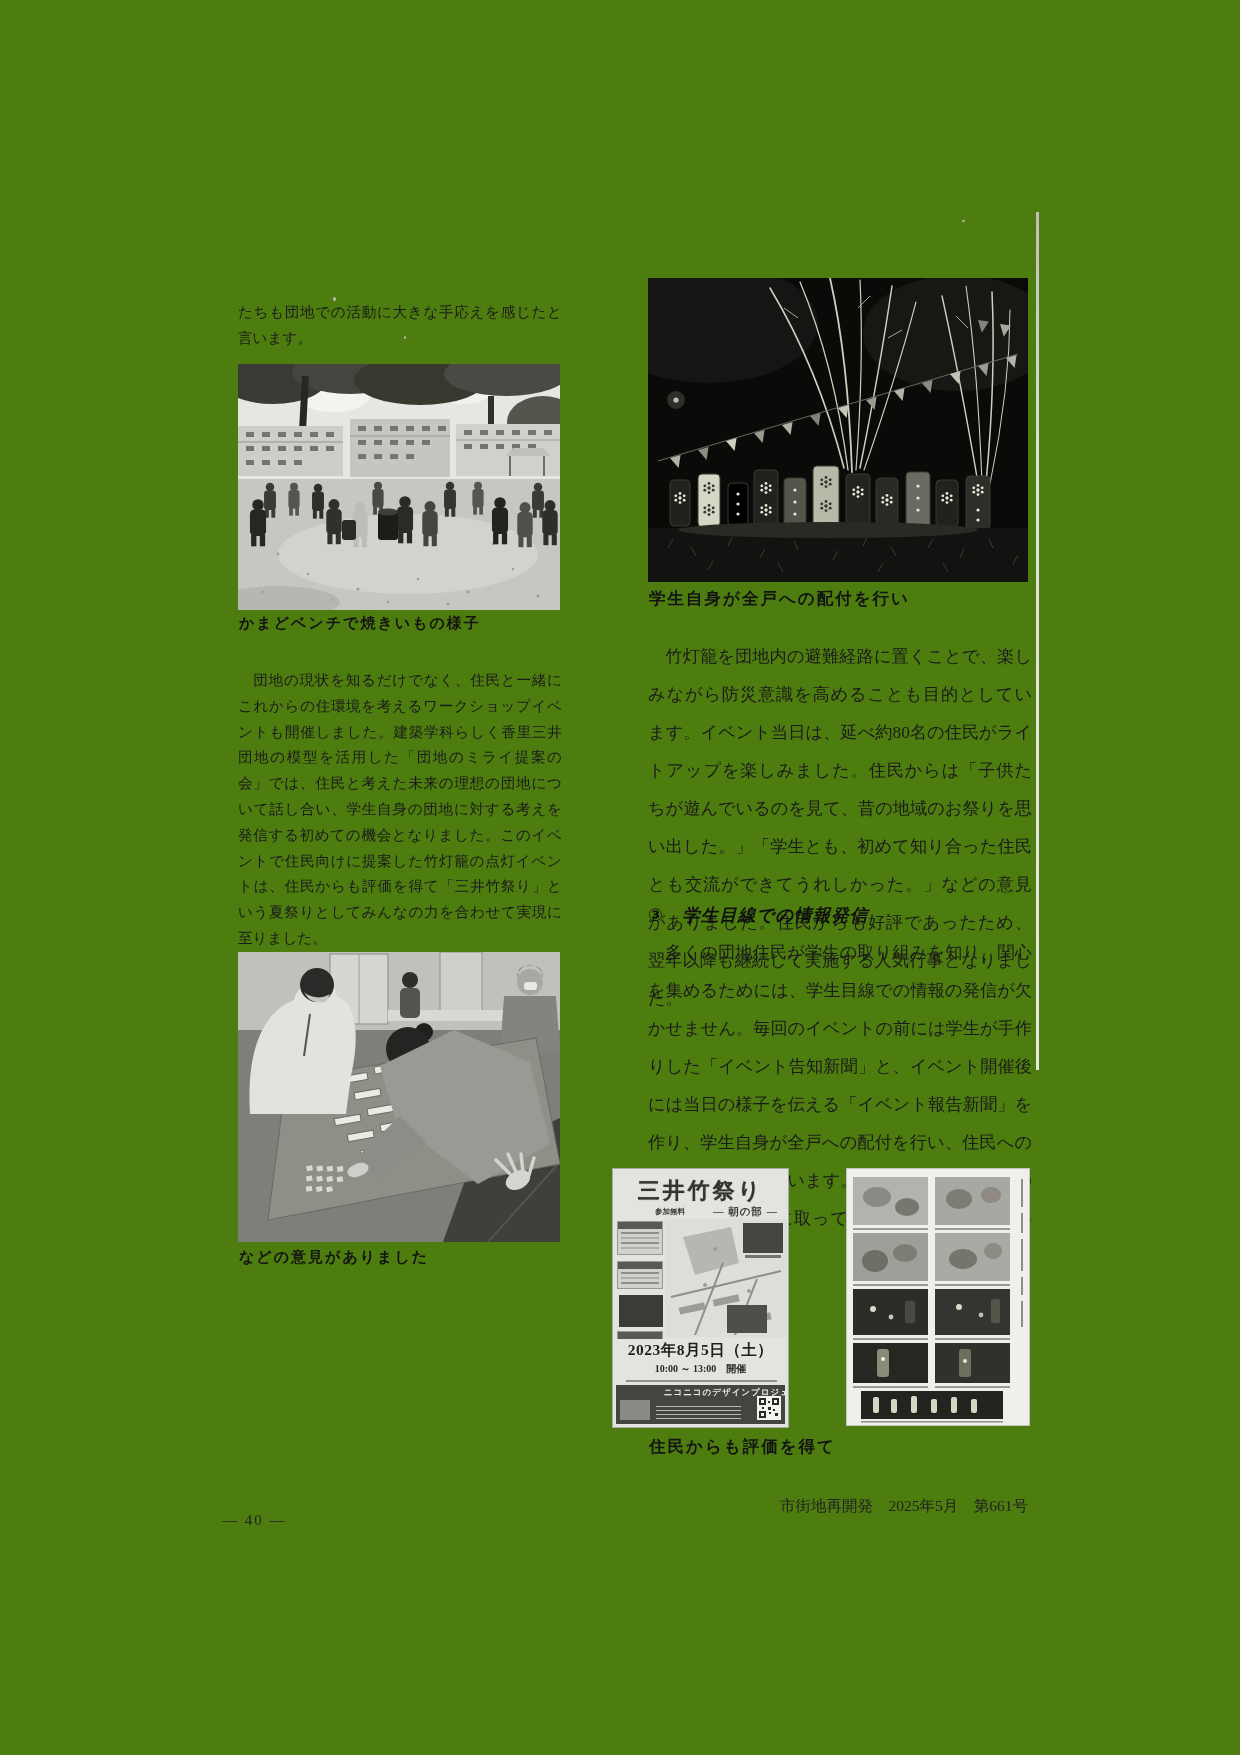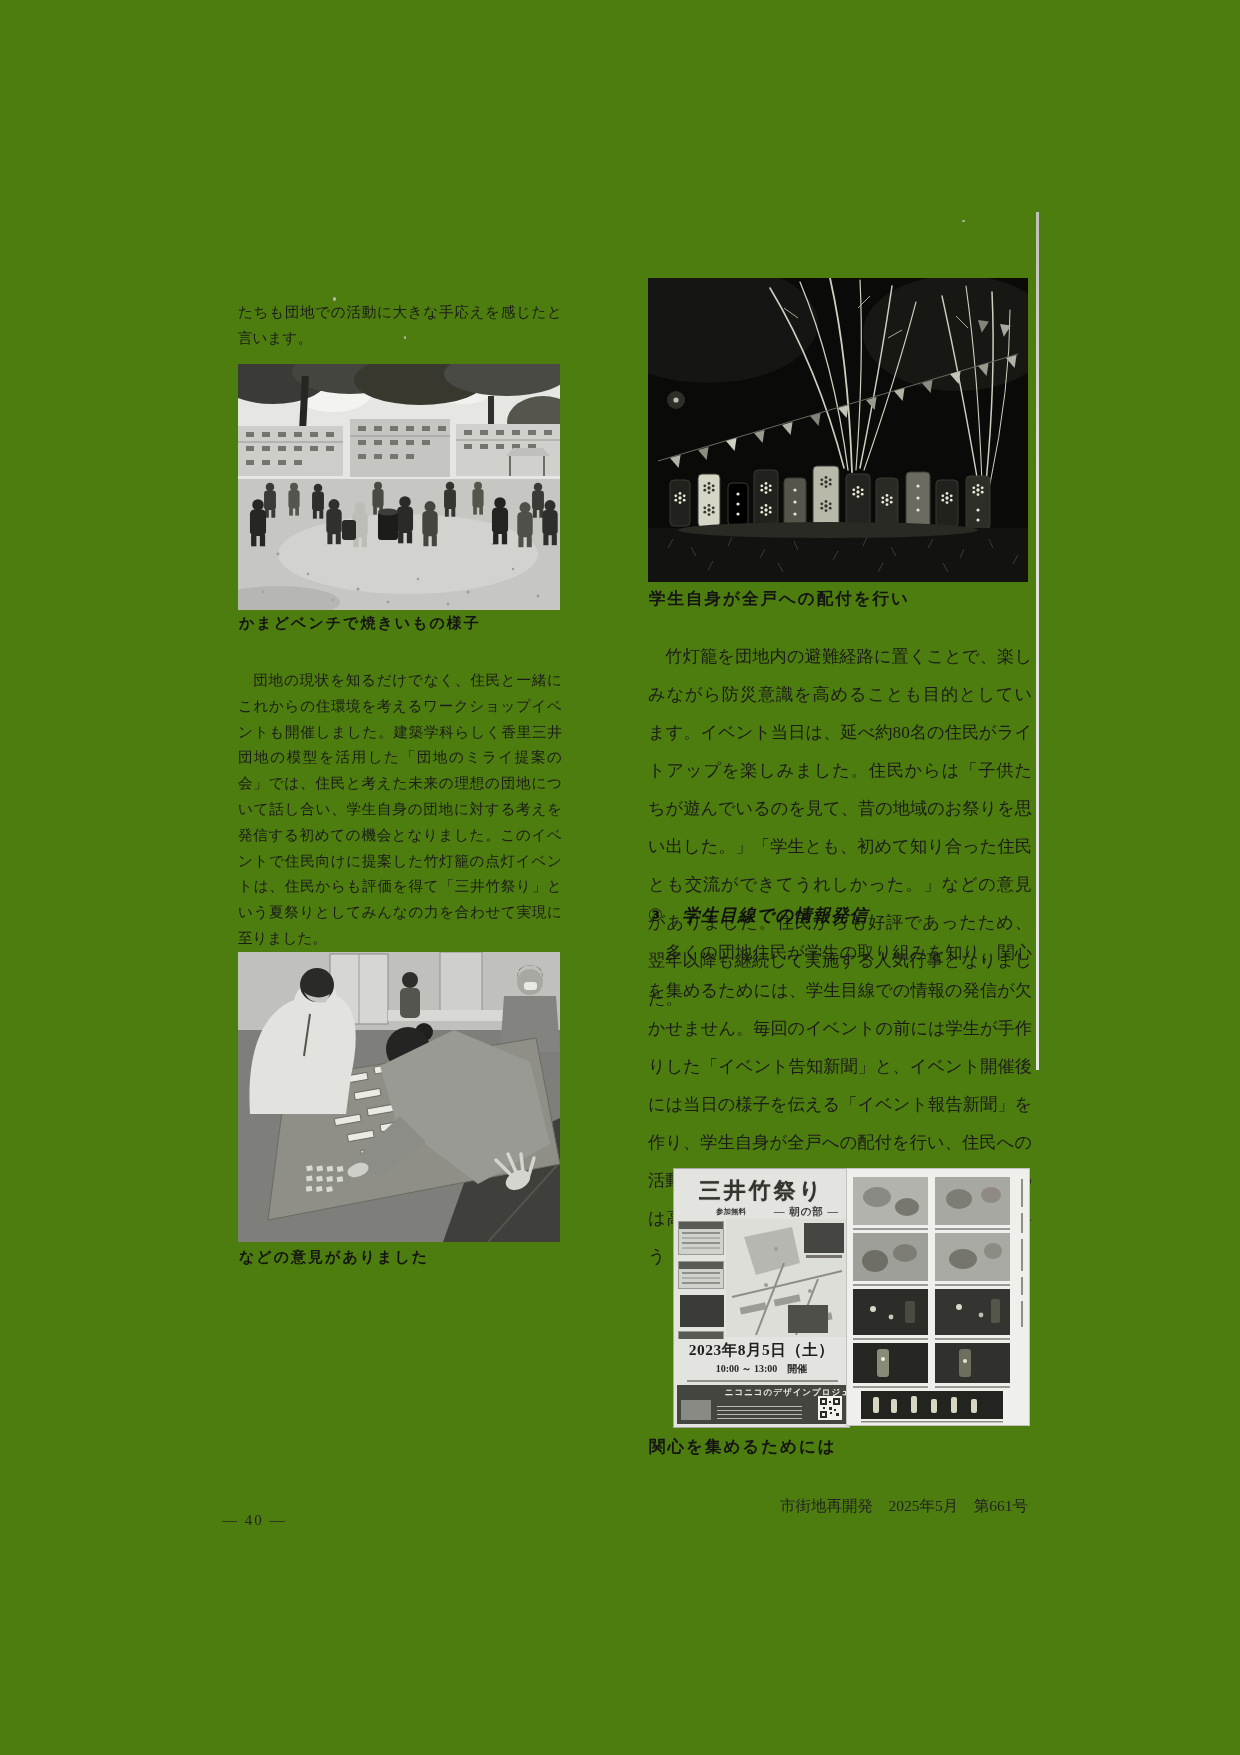--- a/index.html
+++ b/index.html
@@ -393,21 +393,21 @@
     </svg>
   </div>
   <div class="abs caption cap-right" style="left:649px;top:588px;">学生自身が全戸への配付を行い</div>
 
   <div class="abs body-text right-body" style="left:648px;top:638px;">　竹灯籠を団地内の避難経路に置くことで、楽しみながら防災意識を高めることも目的としています。イベント当日は、延べ約80名の住民がライトアップを楽しみました。住民からは「子供たちが遊んでいるのを見て、昔の地域のお祭りを思い出した。」「学生とも、初めて知り合った住民とも交流ができてうれしかった。」などの意見がありました。住民からも好評であったため、翌年以降も継続して実施する人気行事となりました。</div>
 
   <div class="abs heading" style="left:648px;top:903px;font-style:italic;">③　学生目線での情報発信</div>
 
   <div class="abs body-text right-body" style="left:648px;top:934px;">　多くの団地住民が学生の取り組みを知り、関心を集めるためには、学生目線での情報の発信が欠かせません。毎回のイベントの前には学生が手作りした「イベント告知新聞」と、イベント開催後には当日の様子を伝える「イベント報告新聞」を作り、学生自身が全戸への配付を行い、住民への活動周知に努めています。紙媒体で新聞を作るのは高齢者にも手に取って読んでもらいたいという</div>
 
-  <div class="abs flyer1" style="left:673px;top:1168px;width:177px;height:260px;">
+  <div class="abs flyer1" style="left:612px;top:1168px;width:177px;height:260px;">
     <div class="f-title">三井竹祭り</div>
     <div class="f-free">参加無料</div>
     <div class="f-sub">― 朝の部 ―</div>
 
     <div class="sidebox" style="left:4px;top:52px;height:34px;">
       <div class="hd"></div>
         <div class="tline"></div>
         <div class="tline lt"></div>
         <div class="tline"></div>
         <div class="tline lt"></div>
@@ -538,17 +538,17 @@
           <rect x="44" y="230" width="6" height="14" rx="2"></rect>
         <rect x="64" y="227" width="6" height="17" rx="2"></rect>
           <rect x="84" y="230" width="6" height="14" rx="2"></rect>
         <rect x="104" y="228" width="6" height="16" rx="2"></rect>
           <rect x="124" y="230" width="6" height="14" rx="2"></rect>
       </g>
       <rect x="14" y="252" width="142" height="1.5" fill="#8e8e88"></rect>
     </svg>
   </div>
 
-  <div class="abs caption cap-right" style="left:649px;top:1436px;">関心を集めるためには</div>
+  <div class="abs caption cap-right" style="left:649px;top:1436px;">住民からも評価を得て</div>
 
   <div class="abs footer-text" style="left:648px;top:1496px;width:380px;text-align:right;">市街地再開発　2025年5月　第661号</div>
 
 </div>
 
 </body></html>

